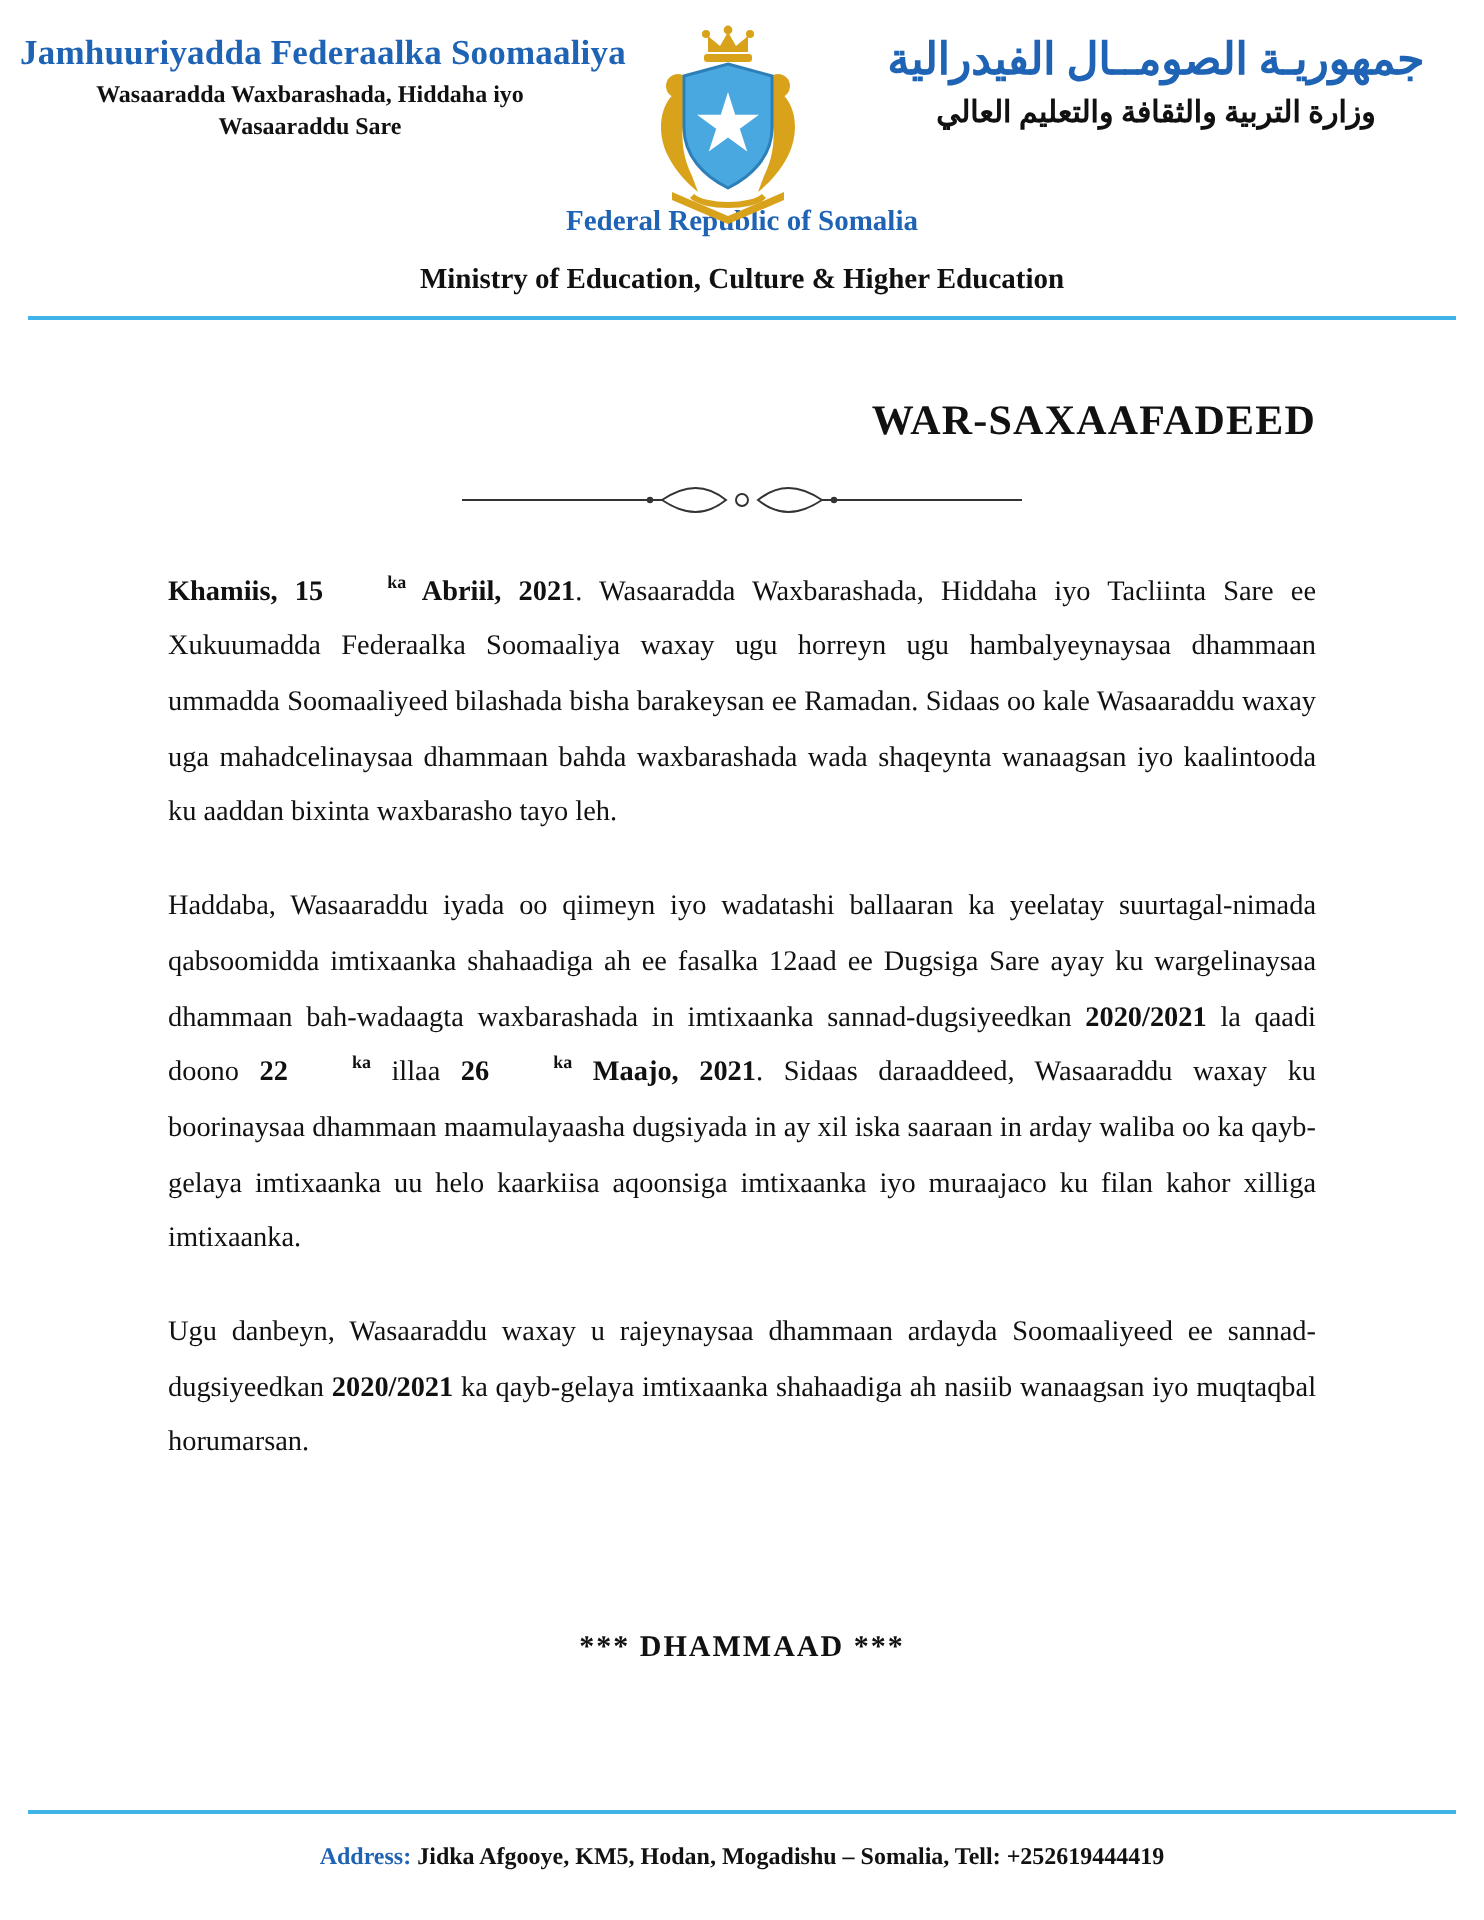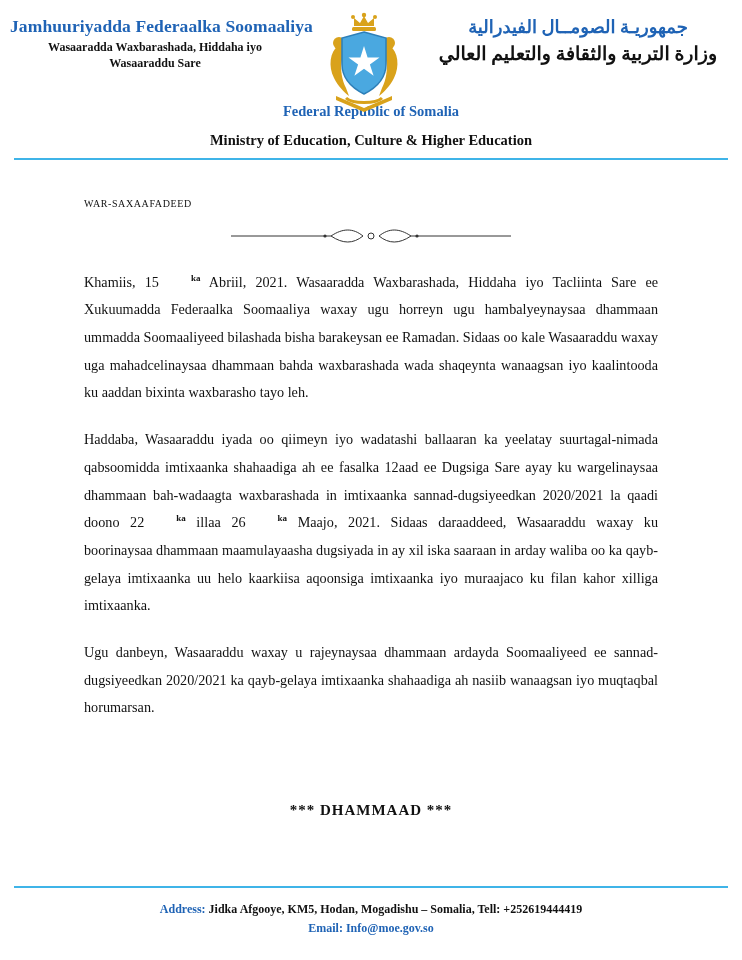--- a/index.html
+++ b/index.html
@@ -61,28 +61,28 @@
   }
   .header-right {
     width: 300px;
     text-align: center;
     padding-top: 6px;
     direction: rtl;
   }
   .hdr-ar-1 {
     color: #1f63b5;
     font-weight: bold;
-    font-size: 18px;
+    font-size: 22px;
     line-height: 1.3;
     letter-spacing: 1px;
   }
   .hdr-ar-2 {
     color: #111;
     font-weight: bold;
-    font-size: 19px;
+    font-size: 15px;
     line-height: 1.35;
     margin-top: 2px;
   }
 
   .header-sub {
     text-align: center;
     margin-top: -16px;
   }
   .hdr-en-1 {
     color: #1f63b5;
@@ -111,37 +111,37 @@
     position: relative;
   }
   .emblem svg { display:block; }
 
   
   .content {
     padding: 38px 84px 0 84px;
     box-sizing: border-box;
   }
   .doc-title {
-    text-align: left;
-    font-weight: normal;
-    font-size: 10px;
+    text-align: right;
+    font-weight: bold;
+    font-size: 21px;
     letter-spacing: .6px;
   }
   .divider {
     text-align: center;
     margin: 18px 0 22px 0;
     height: 20px;
   }
   p.para {
     font-size: 14.2px;
     line-height: 1.95;
     text-align: justify;
     margin: 0 0 19px 0;
   }
-  p.para b { font-weight: normal; }
+  p.para b { font-weight: bold; }
   sup { font-size: 9px; vertical-align: super; padding-left: 32px; }
 
   .end-mark {
     text-align: center;
     font-weight: bold;
     font-size: 15px;
     letter-spacing: 1px;
     margin-top: 80px;
   }
 
@@ -242,19 +242,15 @@
 
     <div class="end-mark">*** DHAMMAAD ***</div>
   </div>
 
   <div class="footer">
     <div class="footer-rule"></div>
     <div class="footer-line">
       <span>Address:</span>
       <span class="dark">Jidka Afgooye, KM5,  Hodan, Mogadishu – Somalia, Tell: +252619444419</span>
     </div>
-    <div class="footer-line">
-      <span>Email:</span>
-      <span>Info@moe.gov.so</span>
-    </div>
   </div>
 
 </div>
 
 </body></html>

